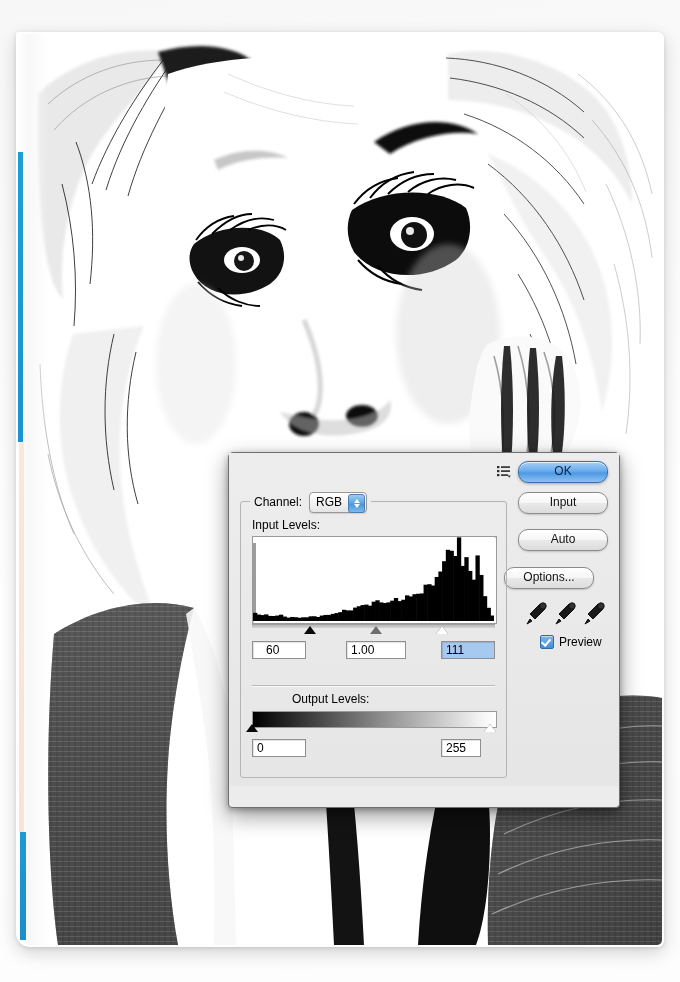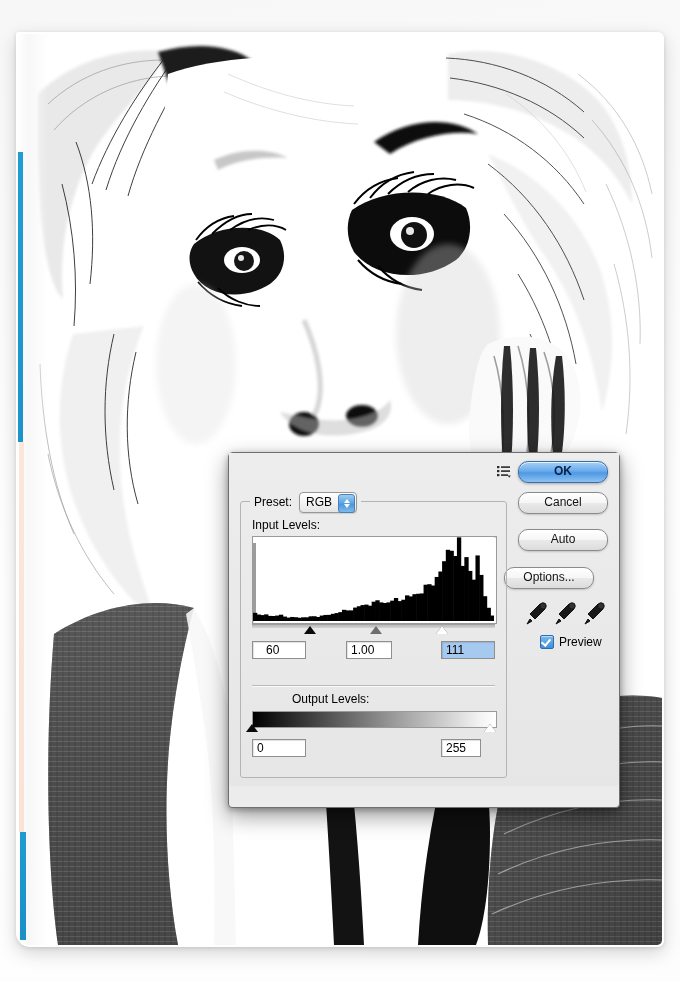--- a/index.html
+++ b/index.html
@@ -100,21 +100,21 @@
   .btn {
     position:absolute; width:88px; height:20px; border-radius:10px;
     border:1px solid #8b8b8b;
     background:linear-gradient(180deg,#ffffff 0%,#f6f6f6 48%,#e9e9e9 52%,#dcdcdc 100%);
     box-shadow:inset 0 1px 0 #fff, 0 1px 2px rgba(0,0,0,.18);
     font-size:12px; color:#121212; text-align:center; line-height:19px;
   }
   .btn.primary {
     border:1px solid #3a6ea8;
     background:linear-gradient(180deg,#a7d0f5 0%,#6aabec 45%,#4e98e4 55%,#8dc3f3 100%);
-    color:#05224a; font-weight:bold;
+    color:#05224a; font-weight:normal;
     box-shadow:inset 0 1px 0 rgba(255,255,255,.7), 0 1px 3px rgba(0,0,0,.3);
   }
   .btn-ok{ left:289px; top:8px; }
   .btn-cancel{ left:289px; top:39px; }
   .btn-auto{ left:289px; top:76px; }
   .btn-options{ left:275px; top:114px; }
 
   .droppers { position:absolute; left:297px; top:148px; width:84px; height:26px; }
   .preview-row { position:absolute; left:311px; top:182px; display:flex; align-items:center; }
   .chk {
@@ -411,21 +411,21 @@
             <rect x="4" y="1.3" width="9" height="1.6"></rect>
           <rect x="0" y="5" width="2.4" height="2.2"></rect>
             <rect x="4" y="5.3" width="9" height="1.6"></rect>
           <rect x="0" y="9" width="2.4" height="2.2"></rect>
             <rect x="4" y="9.3" width="7" height="1.6"></rect>
         </g>
         <path d="M10.6 10.4 l3.2 0 l-1.6 2.4 z" fill="#2c2c2c"></path>
       </svg>
 
       <div class="btn primary btn-ok">OK</div>
-      <div class="btn btn-cancel">Cancel</div>
+      <div class="btn btn-cancel">Input</div>
       <div class="btn btn-auto">Auto</div>
       <div class="btn btn-options">Options...</div>
 
       <svg class="droppers" viewBox="0 0 84 26">
         <g fill="#111" stroke="#111" stroke-width="1">
           <g>
             <path d="M14 3 l5 5 l-10 10 l-5 -5 z" fill="#1a1a1a"></path>
             <path d="M4 18 l-3 5 l5 -3 z" fill="#1a1a1a"></path>
             <circle cx="17" cy="5" r="3.2" fill="#333"></circle>
           </g>
@@ -442,21 +442,21 @@
         </g>
       </svg>
 
       <div class="preview-row">
         <span class="chk"></span>
         <span class="lbl">Preview</span>
       </div>
 
       <div class="group">
         <div class="group-notch">
-          <span class="lbl">Preset:</span>
+          <span class="lbl">Channel:</span>
           <div class="combo channel-combo">
             <span class="txt">RGB</span>
             <span class="stepper">
               <i class="up"></i>
                 <i class="dn"></i>
             </span>
           </div>
         </div>
 
         <span class="lbl lbl-input">Input Levels:</span>
@@ -534,21 +534,21 @@
               </g>
           </svg>
         </div>
 
         <div class="slider-track"></div>
         <span class="marker black" id="mk0" style="left: 63.32px;"></span>
         <span class="marker gray" id="mk1" style="left: 128.93px;"></span>
         <span class="marker white" id="mk2" style="left: 194.54px;"></span>
 
         <span class="field" style="left:11px; top:139px; width:54px;padding-left:13px;">60</span>
-        <span class="field" style="left:105px; top:139px; width:46px;">1.00</span>
+        <span class="field" style="left:105px; top:139px; width:60px;">1.00</span>
         <span class="field sel" style="left:200px; top:139px; width:54px;">111</span>
 
         <div class="divider"></div>
 
         <span class="lbl lbl-output">Output Levels:</span>
         <div class="grad-bar"></div>
         <span class="marker black" style="top:222px; left:5px;"></span>
         <span class="marker white" style="top:222px; left:243px;"></span>
 
         <span class="field" style="left:11px; top:237px; width:54px;">0</span>

